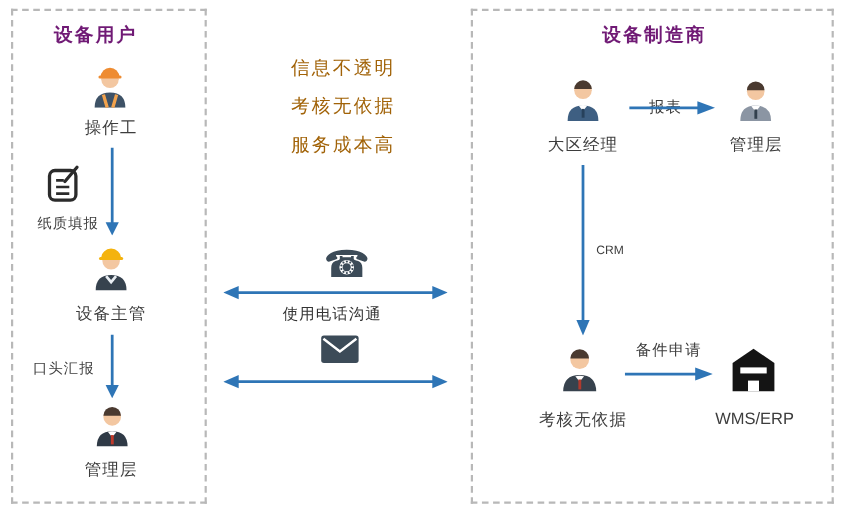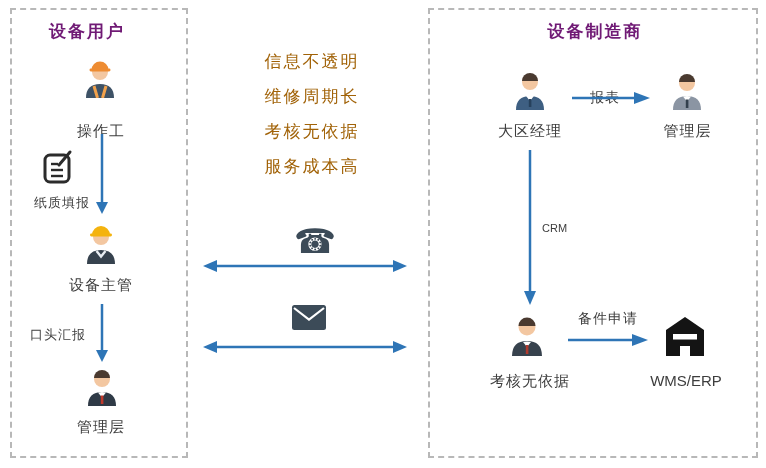--- a/index.html
+++ b/index.html
@@ -29,21 +29,21 @@
 
     <div class="abs" style="left:68px; top:46px;">
       <svg width="40" height="42" viewBox="0 0 40 42">
         <circle cx="20" cy="16" r="8" fill="#F3C7A1"></circle>
         <path d="M11.5 14 a8.5 8.5 0 0 1 17 0 z" fill="#EE8C32"></path>
         <rect x="9.5" y="12.6" width="21" height="2.8" rx="1.4" fill="#EE8C32"></rect>
         <path d="M6 42 q0-14 14-14 q14 0 14 14 z" fill="#3E5266"></path>
         <path d="M14 30 L17.5 42 M26 30 L22.5 42" stroke="#F2A24C" stroke-width="3" fill="none"></path>
       </svg>
     </div>
-    <div class="node-label" style="left:0; top:97px; width:178px;margin-top:15px;">操作工</div>
+    <div class="node-label" style="left:0; top:97px; width:178px;">操作工</div>
 
     <svg class="abs" style="left:82px; top:124px;" width="16" height="80">
       <line x1="8" y1="0" x2="8" y2="70" stroke="#2E75B6" stroke-width="2.5"></line>
       <polygon points="8,80 2,68 14,68" fill="#2E75B6"></polygon>
     </svg>
 
     <div class="abs" style="left:26px; top:138px;">
       <svg width="40" height="40" viewBox="0 0 40 40">
         <rect x="7" y="7" width="24" height="27" rx="5" fill="none" stroke="#2b2b2b" stroke-width="3"></rect>
         <line x1="13" y1="16" x2="20" y2="16" stroke="#2b2b2b" stroke-width="2.4"></line>
@@ -78,31 +78,31 @@
         <path d="M6 42 q0-14 14-14 q14 0 14 14 z" fill="#2F3A46"></path>
         <path d="M16 28.5 L20 33.5 L24 28.5 L20 28 z" fill="#ffffff"></path>
         <rect x="18.8" y="31.5" width="2.6" height="8.5" fill="#C0392B"></rect>
       </svg>
     </div>
     <div class="node-label" style="left:0; top:408px; width:178px;">管理层</div>
   </div>
 
   <div class="problems">
     <div>信息不透明</div>
-    <div>维修周期长</div>
     <div>考核无依据</div>
     <div>服务成本高</div>
   </div>
 
   <div class="phone-glyph" style="left:294px; top:224px;">☎</div>
   <svg class="abs" style="left:203px; top:258px;" width="204" height="16">
     <line x1="12" y1="8" x2="192" y2="8" stroke="#2E75B6" stroke-width="2.5"></line>
     <polygon points="0,8 14,2 14,14" fill="#2E75B6"></polygon>
     <polygon points="204,8 190,2 190,14" fill="#2E75B6"></polygon>
   </svg>
+  <div class="mid-label" style="left:212px; top:277px; width:180px;">使用电话沟通</div>
 
   <div class="abs" style="left:291px; top:304px;">
     <svg width="36" height="27" viewBox="0 0 36 27">
       <rect x="1" y="1" width="34" height="25" rx="2.5" fill="#3C4B58"></rect>
       <path d="M3 4 L18 15.5 L33 4" fill="none" stroke="#ffffff" stroke-width="2.2"></path>
     </svg>
   </div>
   <svg class="abs" style="left:203px; top:339px;" width="204" height="16">
     <line x1="12" y1="8" x2="192" y2="8" stroke="#2E75B6" stroke-width="2.5"></line>
     <polygon points="0,8 14,2 14,14" fill="#2E75B6"></polygon>

